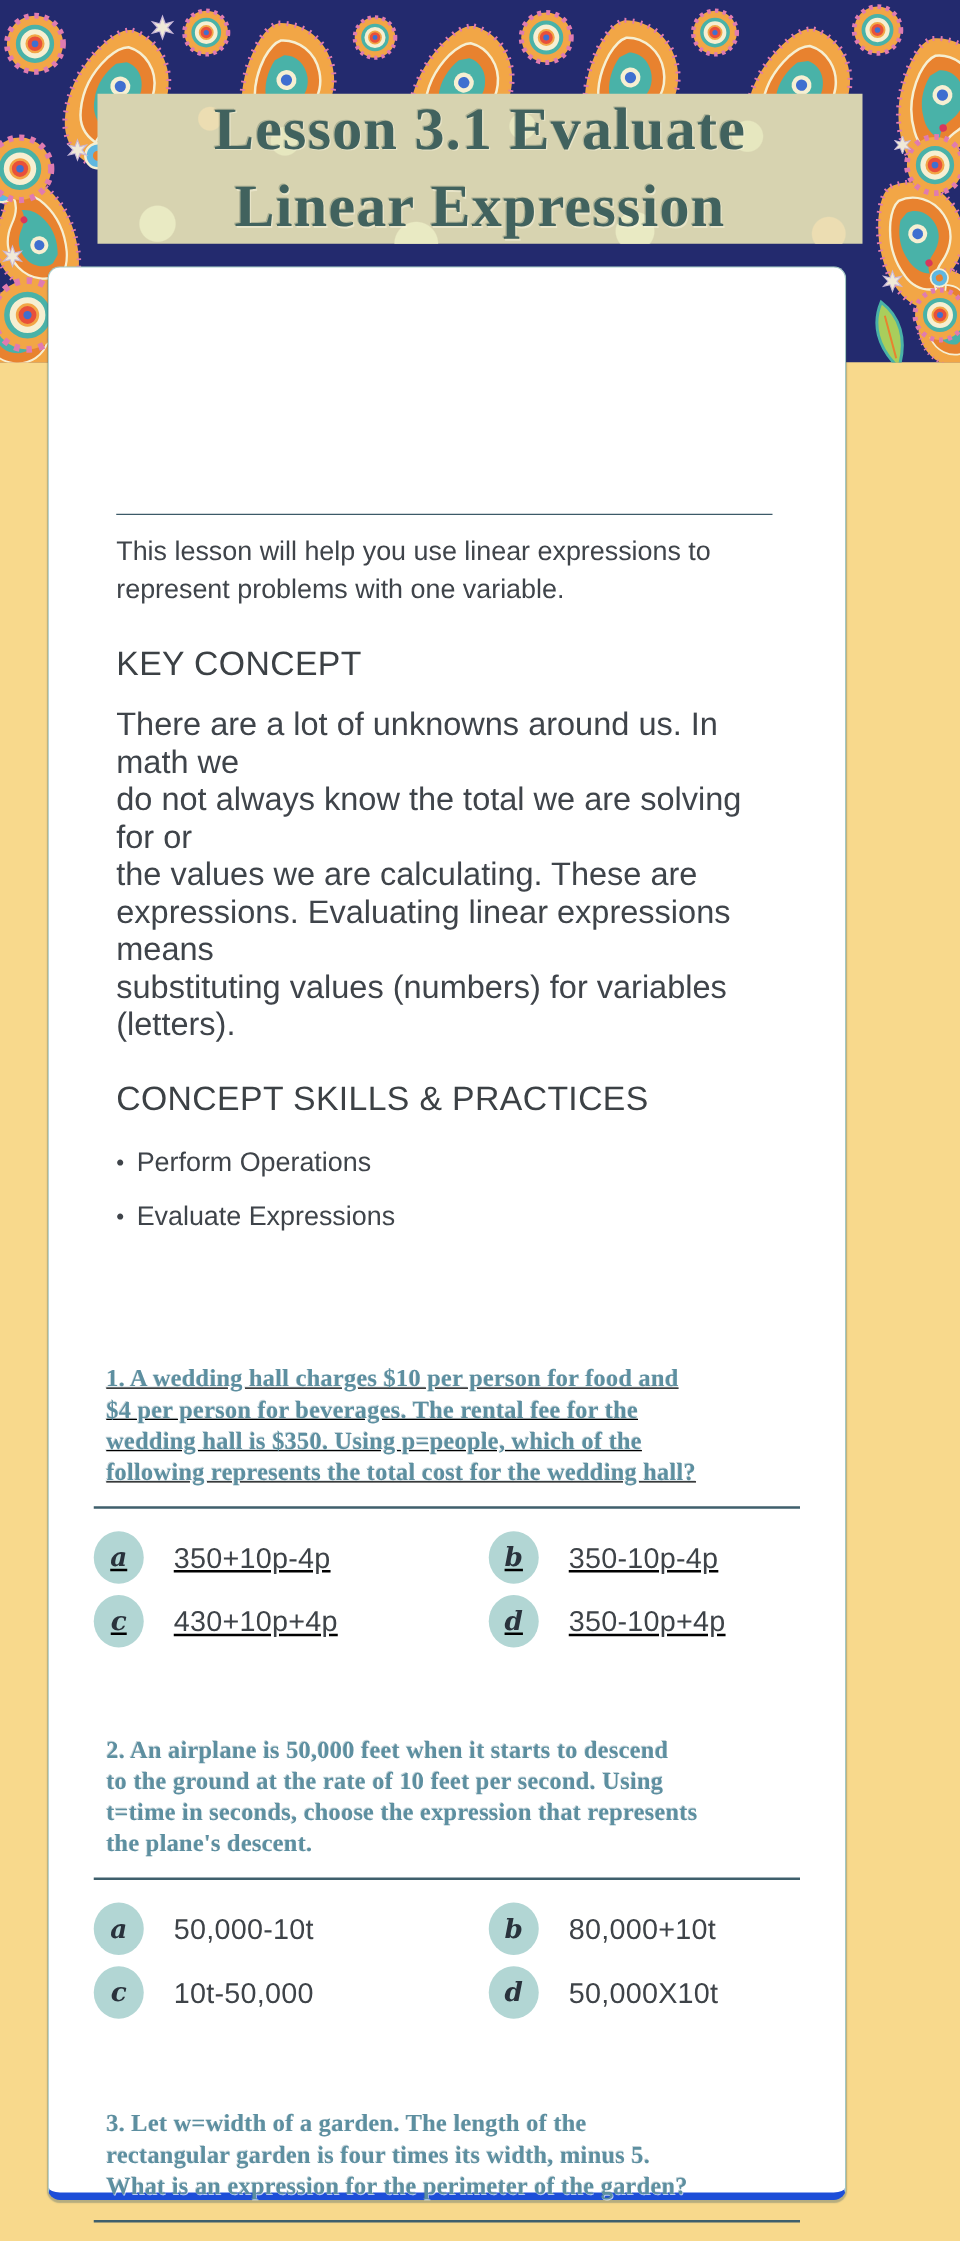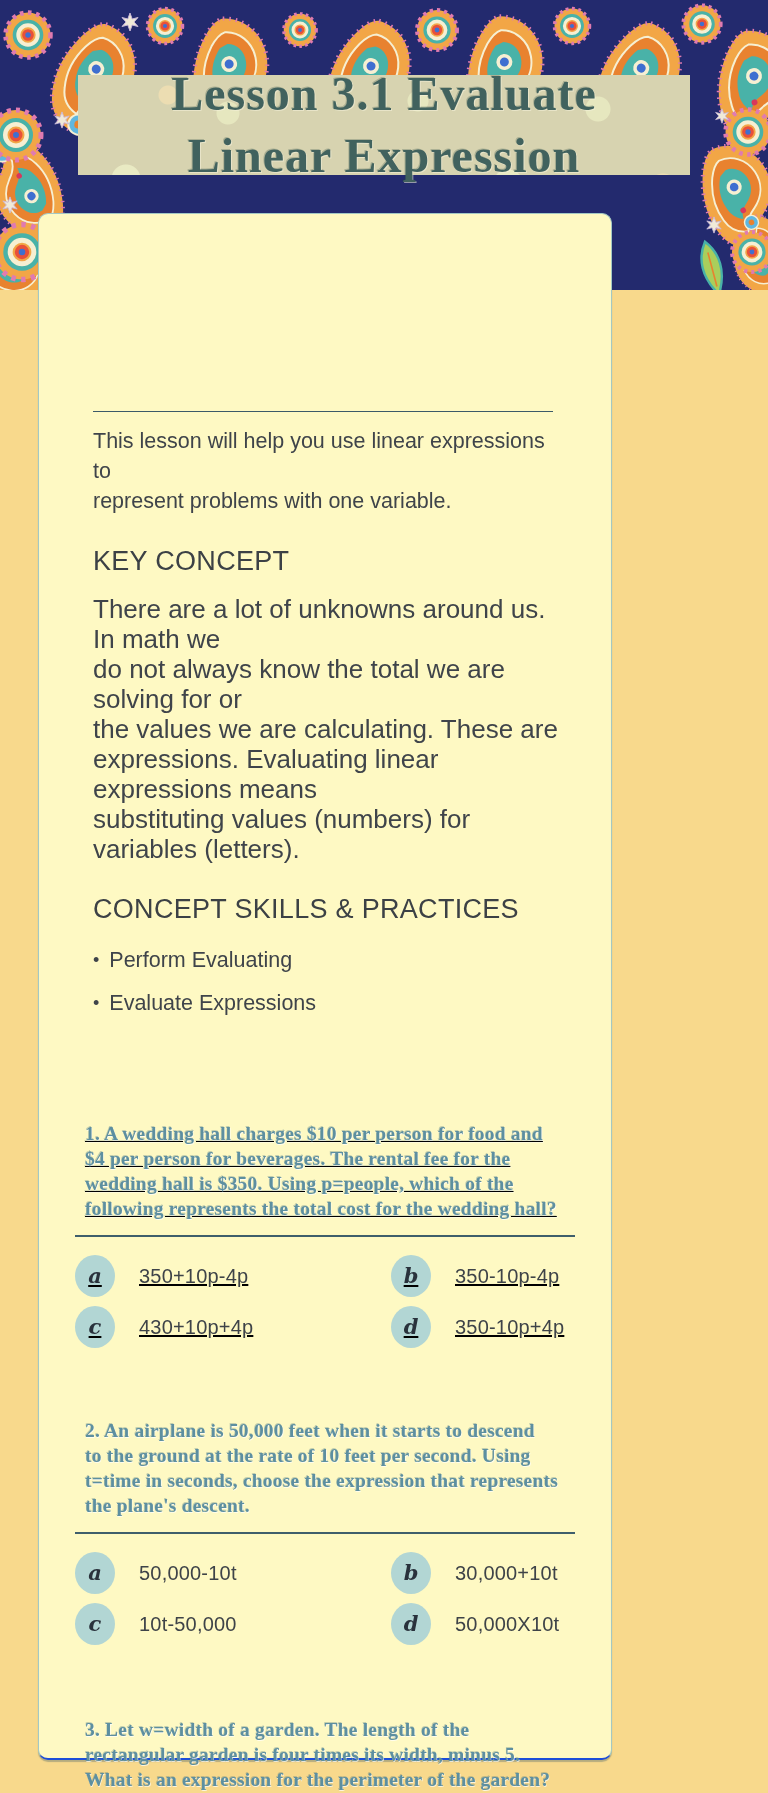--- a/index.html
+++ b/index.html
@@ -9,44 +9,44 @@
   }
   *{margin:0;padding:0;box-sizing:border-box;}
   html,body{width:768px;}
   body{
     height:1793px; position:relative; overflow:hidden;
     background:var(--page-bg);
     font-family:"Liberation Sans", sans-serif;
   }
   .header-band{position:absolute;left:0;top:0;width:768px;height:290px;overflow:hidden;}
   .title-banner{
-    position:absolute; left:78px; top:75px; width:612px; height:100px;
+    position:absolute; left:78px; top:75px; width:612px; height:120px;
     background-color:var(--banner-bg);
     background-image:
       radial-gradient(circle 20px at 48px 104px, #e9eac3 0 14px, rgba(233,234,195,0) 15px),
       radial-gradient(circle 16px at 150px 38px,  #e6e7bf 0 11px, rgba(230,231,191,0) 12px),
       radial-gradient(circle 24px at 255px 120px, #e9eac3 0 17px, rgba(233,234,195,0) 18px),
       radial-gradient(circle 15px at 340px 26px,  #e6e7bf 0 10px, rgba(230,231,191,0) 11px),
       radial-gradient(circle 22px at 430px 110px, #e9eac3 0 15px, rgba(233,234,195,0) 16px),
       radial-gradient(circle 17px at 520px 34px,  #e6e7bf 0 12px, rgba(230,231,191,0) 13px),
       radial-gradient(circle 20px at 585px 112px, #ecddb2 0 13px, rgba(236,221,178,0) 14px),
       radial-gradient(circle 14px at 90px 20px,   #ecddb2 0 9px,  rgba(236,221,178,0) 10px);
     display:flex; flex-direction:column; justify-content:center; align-items:center;
     text-align:center;
   }
   .title-line{
     font-family:"Liberation Serif", serif; font-weight:700;
     font-size:48px; line-height:62px; color:var(--title-text);
     letter-spacing:1px;
     text-shadow:1px 1px 0 rgba(246,243,220,0.55), -1px -1px 0 rgba(40,70,65,0.25);
   }
   .card{
-    position:absolute; left:38px; top:213px; width:574px; height:1547px;
-    background:#fef9c3; border:1px solid var(--card-border);
-    border-bottom:2px solid #1d4ed8; border-radius:10px;
+    position:absolute; left:38px; top:213px; width:639px; height:1547px;
+    background:#ffffff; border:1px solid var(--card-border);
+    border-bottom:6px solid #1d4ed8; border-radius:10px;
     box-shadow:0 2px 1px rgba(58,90,104,0.35);
   }
   .card-body{padding:0 46px; height:100%;}
   .top-space{height:197px;}
   .rule1{border:none;border-top:1px solid var(--divider);margin:0 12px 0 8px;}
   .text-block{white-space:pre-line;}
   .intro{margin:14px 0 0 8px;font-size:21.5px;line-height:30px;color:var(--body-text);}
   h2.section-heading{
     margin:30px 0 0 8px; font-size:27px; font-weight:400;
     color:#3c4145; letter-spacing:0.3px;
@@ -71,21 +71,21 @@
     margin:18px 0 0 -10px; display:grid; grid-template-columns:316px 1fr; row-gap:9px;
   }
   .option{display:flex;align-items:center;height:42px;cursor:pointer;}
   .badge{
     width:40px;height:42px;border-radius:50%;background:var(--badge-bg);
     color:var(--badge-text); font-family:"DejaVu Serif", serif;
     font-style:italic; font-weight:700; font-size:21px;
     display:flex;align-items:center;justify-content:center;padding-bottom:2px;
     flex:0 0 auto;
   }
-  .opt-text{margin-left:24px;font-size:20px;color:#3e4348;letter-spacing:0.2px;}
+  .opt-text{margin-left:24px;font-size:23px;color:#3e4348;letter-spacing:0.2px;}
 </style>
 </head>
 <body>
 
 <div class="header-band">
   <svg width="768" height="290" viewBox="0 0 768 290" xmlns="http://www.w3.org/2000/svg">
     <defs>
       <g id="pz">
         <path d="M0,-52 C20,-50 36,-34 38,-12 C40,10 28,26 12,34 C0,40 -8,48 -10,60 C-26,56 -36,44 -38,28 C-41,6 -34,-16 -22,-34 C-14,-45 -8,-51 0,-52 Z" fill="#f2a646" stroke="#e07bb0" stroke-width="4" stroke-dasharray="1.5 5" stroke-linejoin="round"></path>
         <path d="M0,-38 C14,-37 26,-25 27,-9 C28,7 19,18 7,24 C-2,28 -8,34 -10,42 C-20,38 -26,30 -27,19 C-29,3 -24,-13 -15,-26 C-9,-34 -5,-37 0,-38 Z" fill="#e8822f" stroke="#f6efd2" stroke-width="2"></path>
@@ -162,21 +162,21 @@
 
     <h2 class="section-heading">KEY CONCEPT</h2>
     <p class="body-par text-block">There are a lot of unknowns around us. In math we
 do not always know the total we are solving for or
 the values we are calculating. These are
 expressions. Evaluating linear expressions means
 substituting values (numbers) for variables (letters).</p>
 
     <h2 class="section-heading">CONCEPT SKILLS &amp; PRACTICES</h2>
     <ul class="bullets">
-      <li>Perform Evaluating</li>
+      <li>Perform Operations</li>
       <li>Evaluate Expressions</li>
     </ul>
 
     <section class="question q1">
       <p class="q-text">1. A wedding hall charges $10 per person for food and
 $4 per person for beverages. The rental fee for the
 wedding hall is $350. Using p=people, which of the
 following represents the total cost for the wedding hall?</p>
       <hr class="q-rule">
       <div class="options">
@@ -205,21 +205,21 @@
 t=time in seconds, choose the expression that represents
 the plane's descent.</p>
       <hr class="q-rule">
       <div class="options">
         <div class="option">
           <span class="badge">a</span>
           <span class="opt-text">50,000-10t</span>
         </div>
         <div class="option">
           <span class="badge">b</span>
-          <span class="opt-text">30,000+10t</span>
+          <span class="opt-text">80,000+10t</span>
         </div>
         <div class="option">
           <span class="badge">c</span>
           <span class="opt-text">10t-50,000</span>
         </div>
         <div class="option">
           <span class="badge">d</span>
           <span class="opt-text">50,000X10t</span>
         </div>
       </div>

